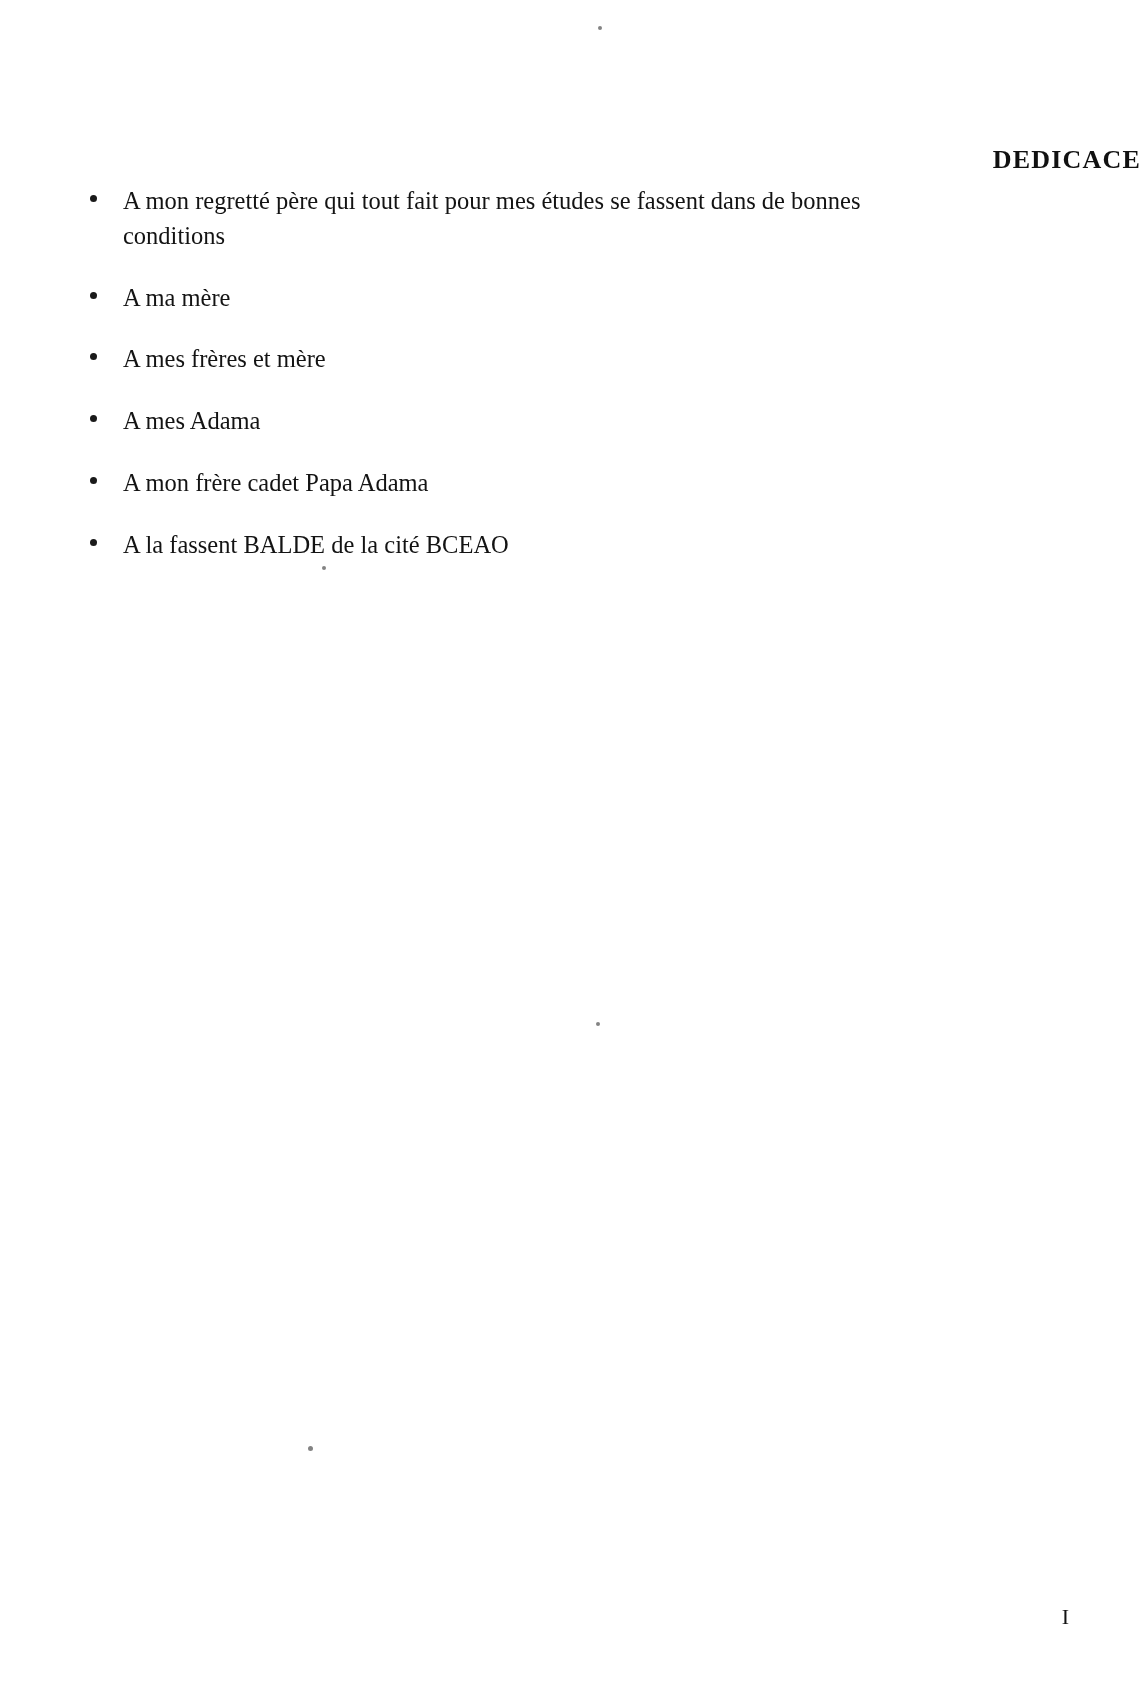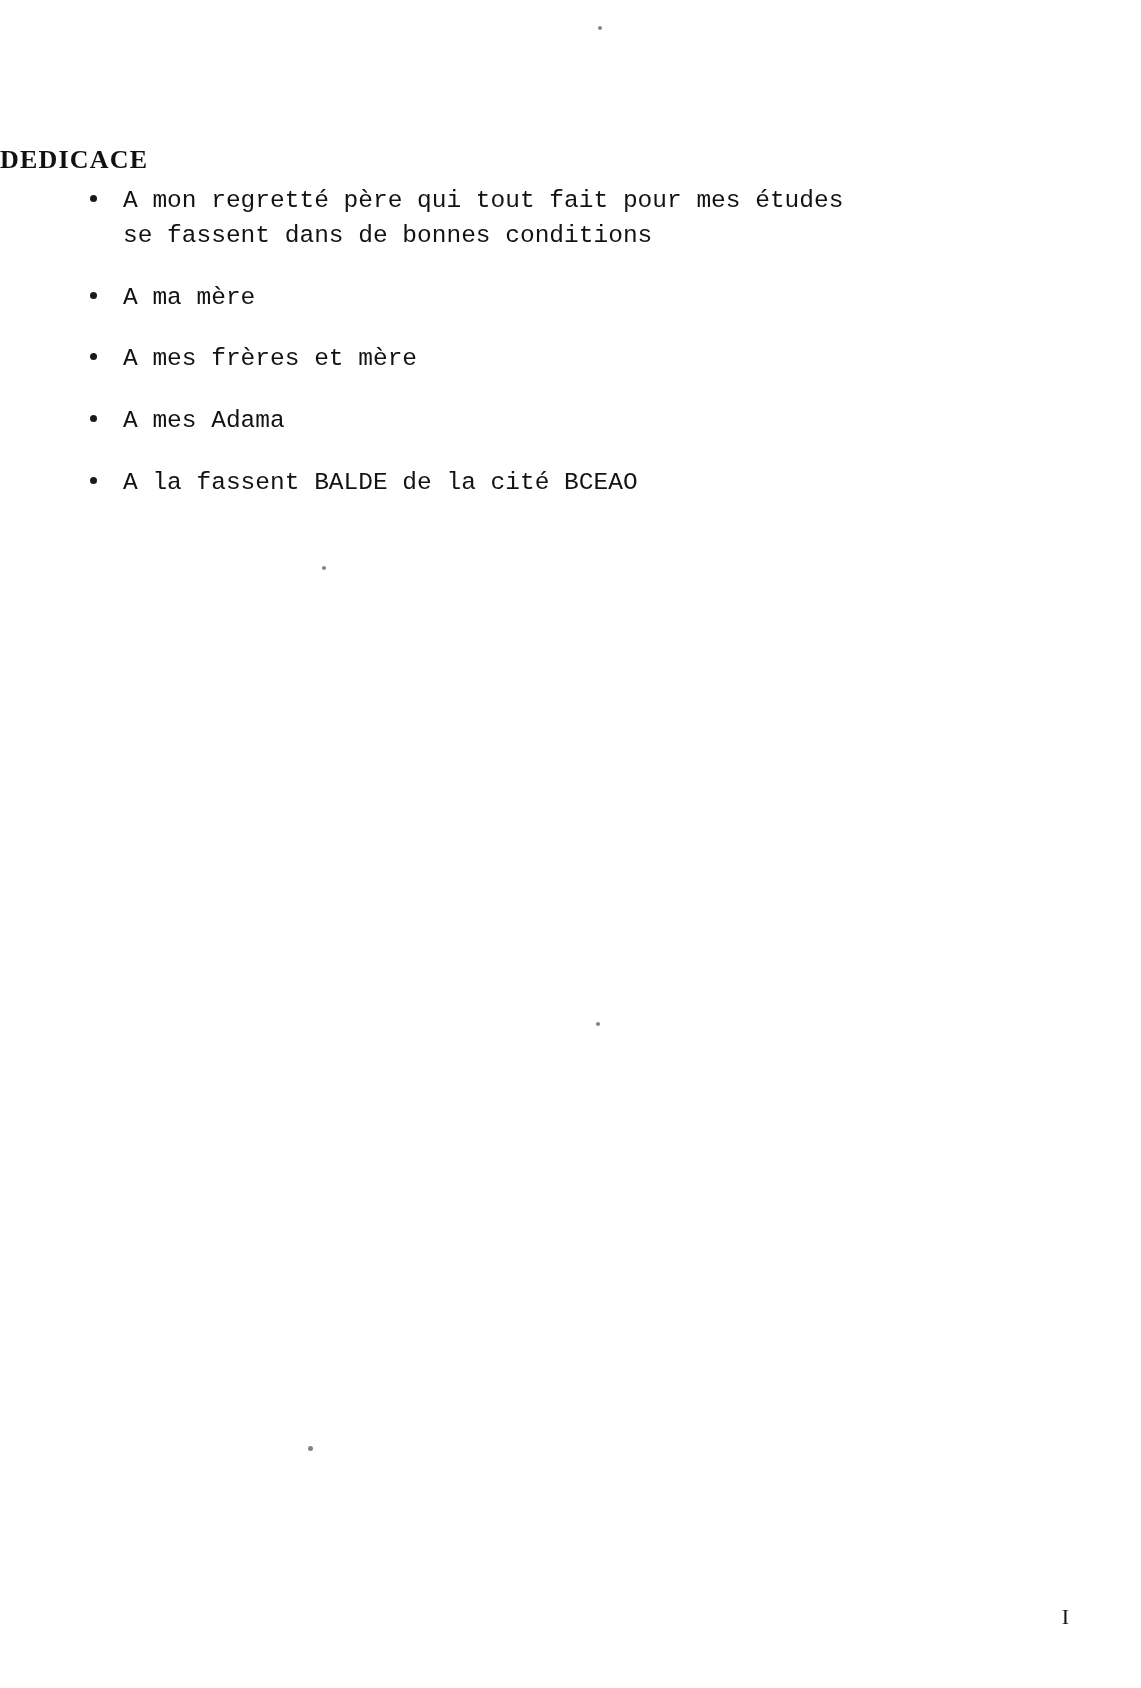--- a/index.html
+++ b/index.html
@@ -28,21 +28,21 @@
   .speck.s1 { left: 598px; top: 26px;  width: 4px;  height: 4px; }
   .speck.s2 { left: 322px; top: 566px; width: 4px;  height: 4px; }
   .speck.s3 { left: 596px; top: 1022px; width: 4px; height: 4px; }
   .speck.s4 { left: 308px; top: 1446px; width: 5px; height: 5px; }
 
   .doc-title {
     position: absolute;
     top: 128px;
     left: 0;
     width: 100%;
-    text-align: left;
+    text-align: right;
     font-size: 26px;
     font-weight: bold;
     letter-spacing: 1.2px;
     font-family: "Liberation Serif", serif;
   }
 
   .ded-list {
     position: absolute;
     top: 184px;
     left: 78px;
@@ -63,21 +63,20 @@
     position: absolute;
     left: 12px;
     top: 11px;
     width: 7px;
     height: 7px;
     background: #1a1a1a;
     border-radius: 50%;
   }
   .ded-item .txt {
     display: block;
-    font-family: Liberation Mono, monospace;
   }
 
   .page-number {
     position: absolute;
     right: 72px;
     bottom: 58px;
     font-size: 22px;
     font-family: "Liberation Serif", serif;
     color: #131313;
   }
@@ -106,19 +105,23 @@
     <li class="ded-item">
       <span class="bullet"></span>
       <span class="txt">A mes frères et mère</span>
     </li>
     <li class="ded-item">
       <span class="bullet"></span>
       <span class="txt">A mes Adama</span>
     </li>
     <li class="ded-item">
       <span class="bullet"></span>
+      <span class="txt">A mon frère cadet Papa Adama</span>
+    </li>
+    <li class="ded-item">
+      <span class="bullet"></span>
       <span class="txt">A la fassent BALDE de la cité BCEAO</span>
     </li>
   </ul>
 
   <div class="page-number">I</div>
 
 </div>
 
 </body></html>

